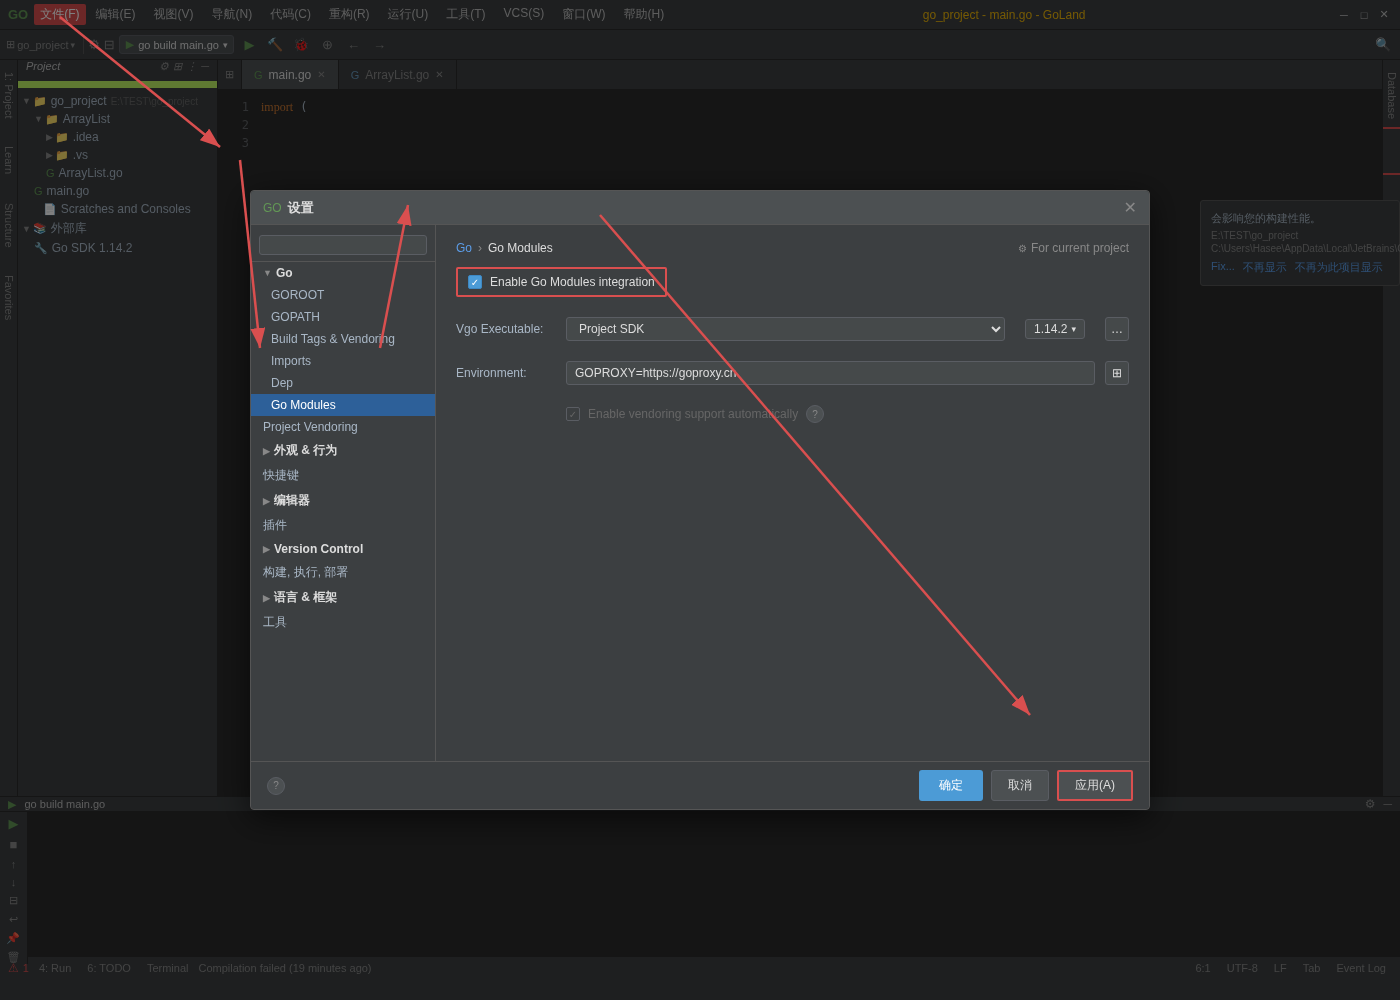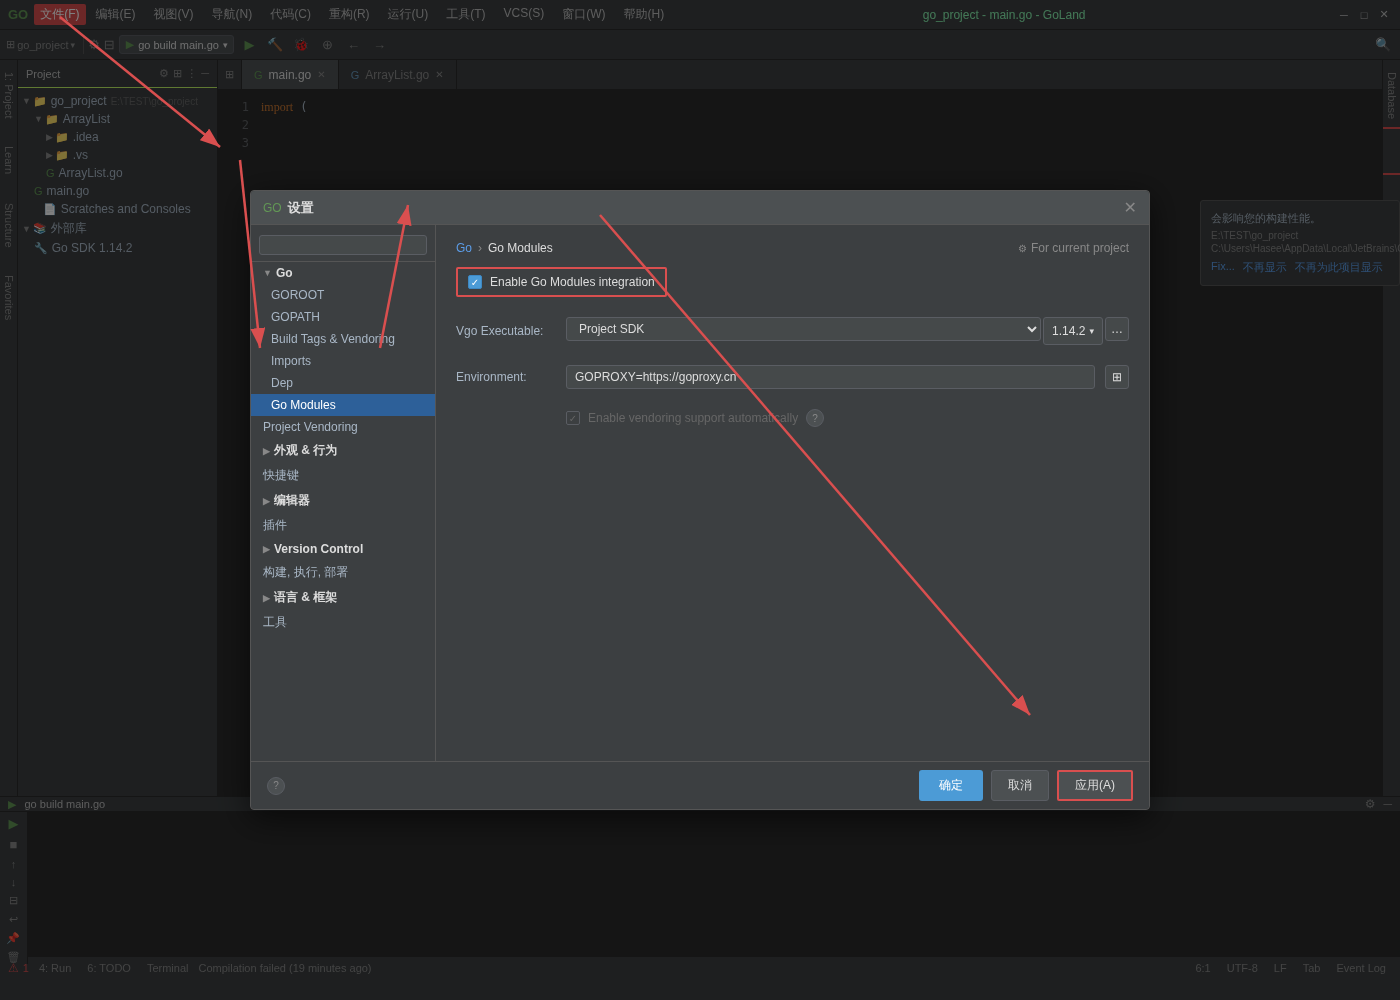--- a/index.html
+++ b/index.html
@@ -24,21 +24,21 @@
       padding: 2px 8px;
       cursor: pointer;
       border-radius: 3px;
       color: #bbbbbb;
       font-size: 12px;
     }
     .title-center {
       flex: 1;
       text-align: center;
       font-size: 12px;
-      color: #86efac;
+      color: #eab308;
     }
     .title-controls {
       display: flex;
       gap: 4px;
     }
     .title-btn {
       width: 16px; height: 16px;
       display: flex; align-items: center; justify-content: center;
       cursor: pointer; color: #bbbbbb; font-size: 11px;
     }
@@ -78,26 +78,26 @@
     .project-panel {
       width: 200px;
       background: #3c3f41;
       border-right: 1px solid #2b2b2b;
       display: flex;
       flex-direction: column;
     }
     .panel-header {
       height: 28px;
       display: flex;
-      align-items: center;
       padding: 0 8px;
       gap: 6px;
-      border-bottom: 1px solid #bef264;
+      border-bottom: 7px solid #bef264;
       font-size: 11px;
       color: #bbbbbb;
+      font-style: italic;
     }
     .panel-header-icons {
       margin-left: auto;
       display: flex;
       gap: 4px;
     }
     .tree-area {
       flex: 1;
       overflow-y: auto;
       padding: 4px 0;
@@ -348,43 +348,43 @@
       gap: 10px;
       margin-top: 8px;
     }
     .form-label {
       font-size: 12px;
       color: #a9b7c6;
       min-width: 100px;
     }
     .form-select-row {
       display: flex;
-      align-items: flex-start;
-      gap: 2px;
+      align-items: center;
+      gap: 20px;
       flex: 1;
     }
     .form-select {
       flex: 1;
       background: #45494a;
       border: 1px solid #5a5d63;
       color: #ddd;
       font-size: 12px;
       padding: 3px 8px;
       border-radius: 3px;
       outline: none;
       height: 24px;
     }
     .form-version {
       font-size: 12px;
       color: #ddd;
       padding: 2px 8px;
       background: #45494a;
       border: 1px solid #5a5d63;
       border-radius: 3px;
-      height: 28px;
+      height: 20px;
       display: flex; align-items: center; gap: 4px;
     }
     .form-btn-small {
       width: 24px; height: 24px;
       background: #45494a;
       border: 1px solid #5a5d63;
       color: #ddd;
       display: flex; align-items: center; justify-content: center;
       cursor: pointer; border-radius: 3px; font-size: 12px;
     }

